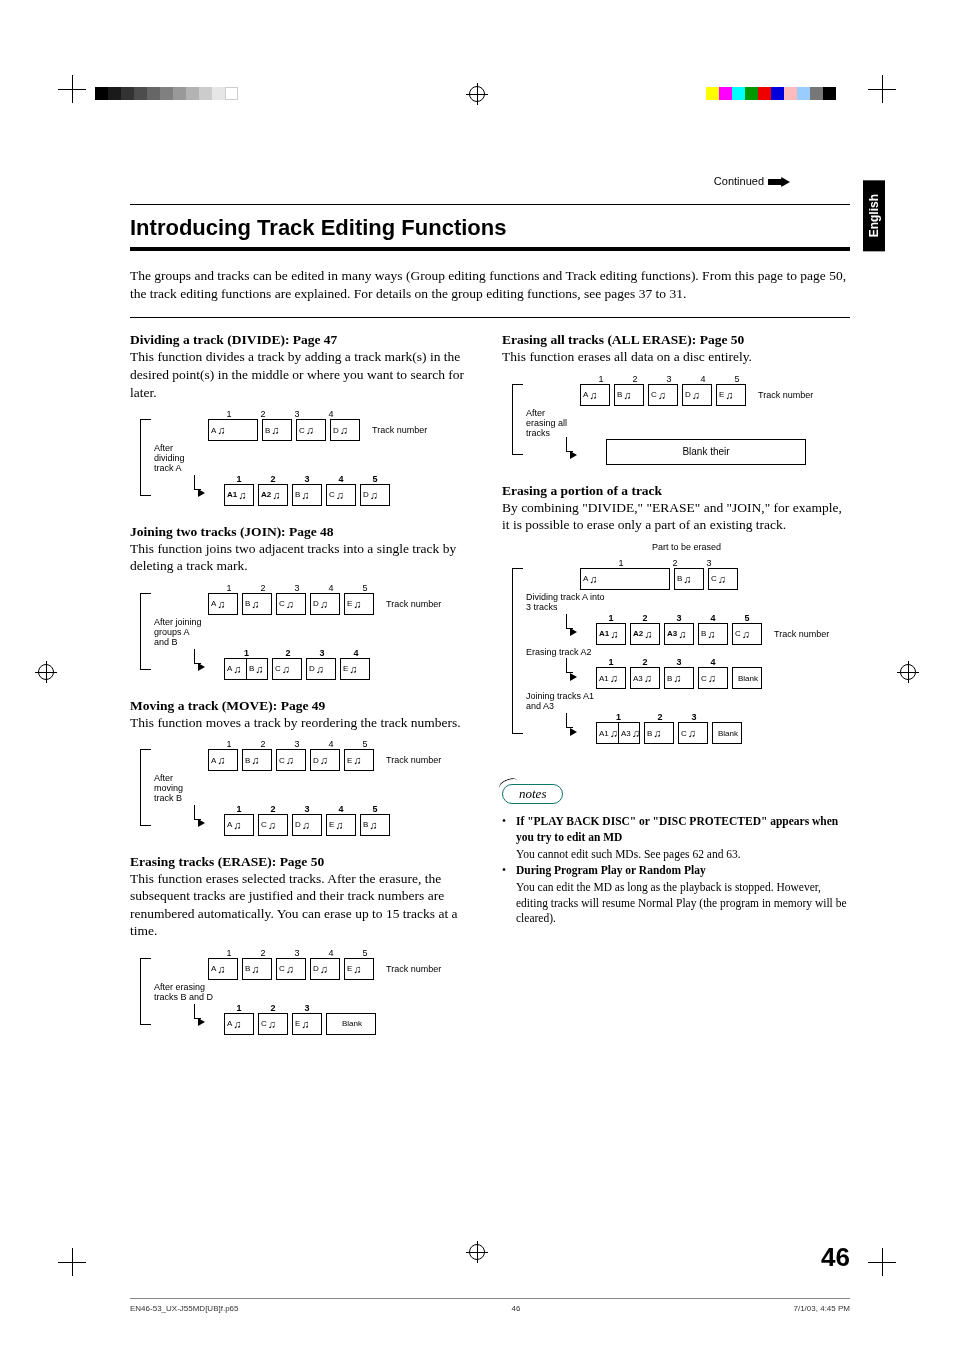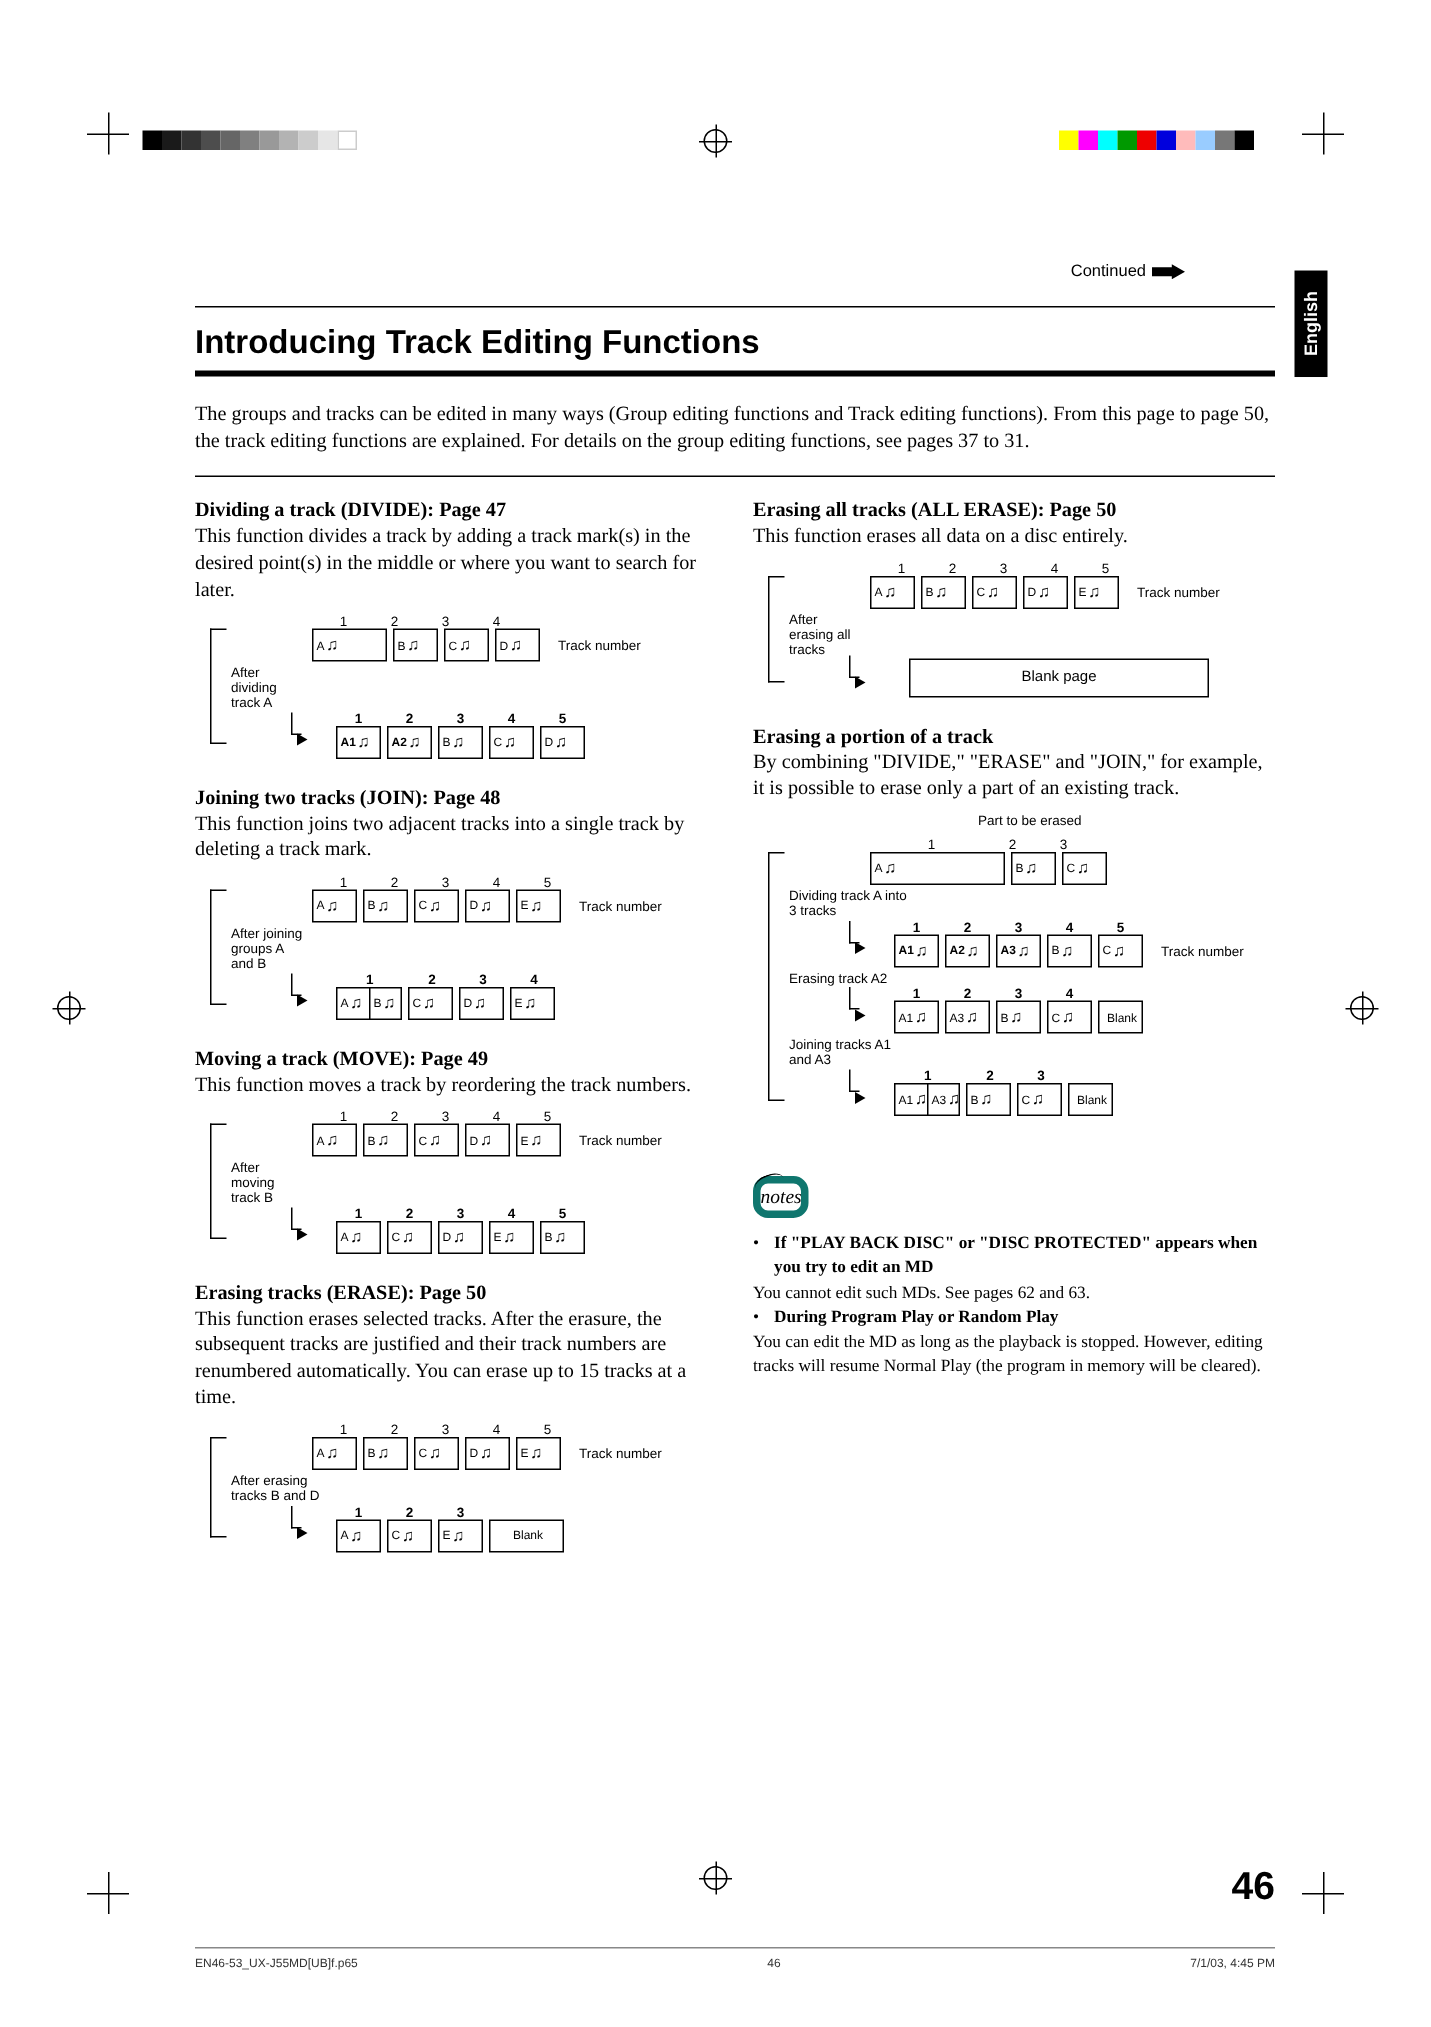--- a/index.html
+++ b/index.html
@@ -216,23 +216,23 @@
     display: flex;
     justify-content: space-between;
   }
   .notes-block {
     margin-top: 40px;
   }
   .notes-icon {
     font-family: "Comic Sans MS", cursive;
     font-style: italic;
     font-size: 13px;
-    border: 5px solid #0f766e;
+    border: 1px solid #0f766e;
     border-radius: 10px;
-    padding: 1px 0;
+    padding: 1px 16px;
     display: inline-block;
     position: relative;
     margin-bottom: 10px;
   }
   .notes-icon::before {
     content: "";
     position: absolute;
     left: -4px;
     top: -6px;
     width: 20px;
@@ -247,21 +247,21 @@
   }
   .notes-list .item {
     display: flex;
     margin-bottom: 2px;
   }
   .notes-list .bullet {
     width: 14px;
     flex-shrink: 0;
   }
   .notes-list .nb { font-weight: bold; }
-  .notes-list .nd { font-weight: normal; }
+  .notes-list .nd { font-weight: normal; margin-left: 14px; }
   .colorbar {
     position: absolute;
     top: 87px;
     height: 13px;
     display: flex;
   }
   .colorbar.left { left: 95px; }
   .colorbar.right { right: 118px; }
   .colorbar span { width: 13px; height: 13px; display: block; }
   .crop {
@@ -679,21 +679,21 @@
                     <span>E</span>
                     <span class="note-icon">♫</span>
                   </div>
                 <span class="tracknum-label">Track number</span>
               </div>
             </div>
             <div class="boxes">
                 <div class="lead">After erasing all tracks</div>
               </div>
             <div class="arrow-out" style="margin-left:40px">
-              <div class="blank-disc-box">Blank page</div>
+              <div class="blank-disc-box">Blank their</div>
             </div>
           </div>
         </div>
       </div>
 
       <div class="section">
         <span class="sec-title">Erasing a portion of a track</span>
         <div class="sec-body">By combining "DIVIDE," "ERASE" and "JOIN," for example, it is possible to erase only a part of an existing track.</div>
         <div class="diagram">
           <div style="font-size:9px; font-family:Arial; margin-left:140px; margin-bottom:2px;">Part to be erased</div>

